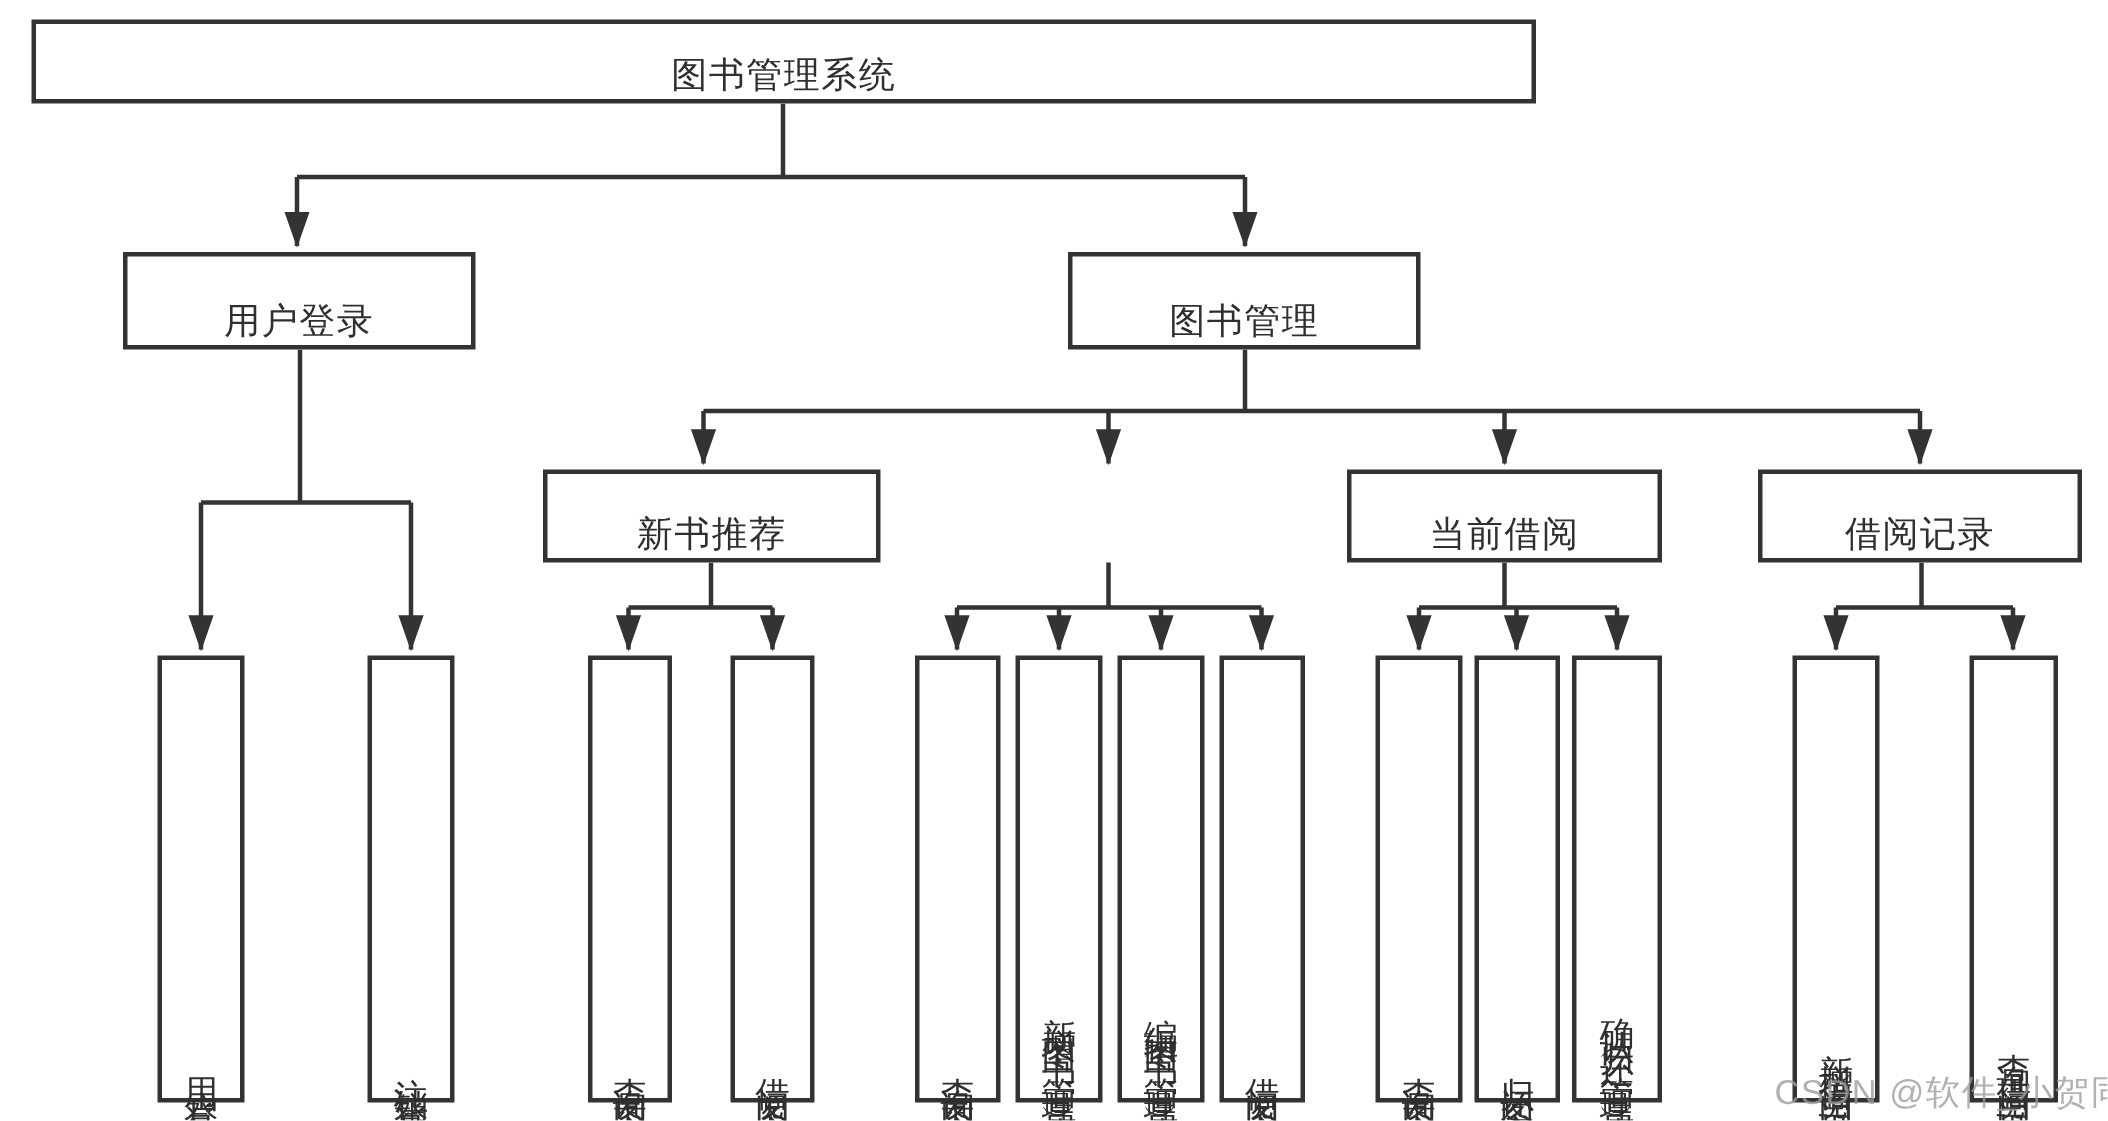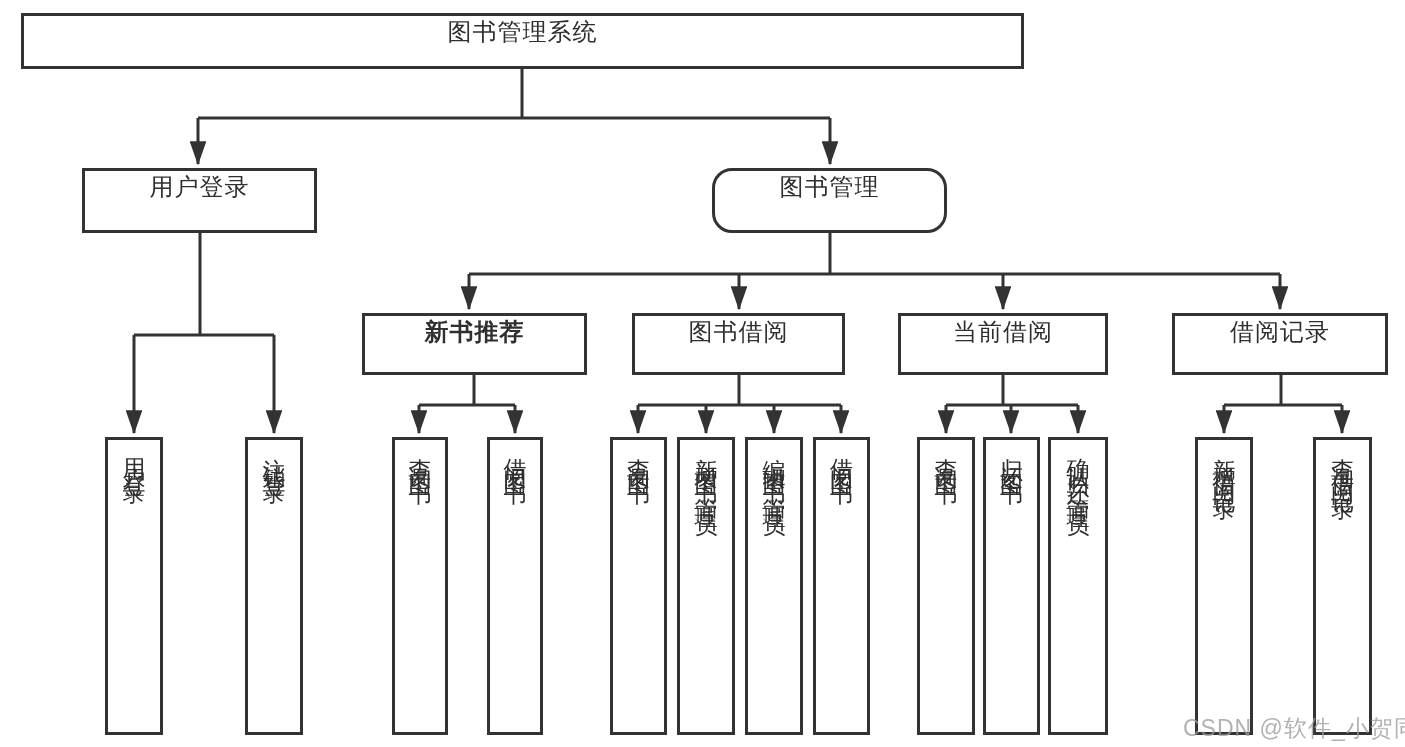--- a/index.html
+++ b/index.html
@@ -21,21 +21,21 @@
     width: 1405px;
     height: 747px;
     z-index: 1;
   }
   .box {
     position: absolute;
     box-sizing: border-box;
     border: 3px solid #333333;
     background: #ffffff;
     display: flex;
-    align-items: flex-start;
+    align-items: flex-end;
     justify-content: center;
     z-index: 2;
   }
   .h-label {
     font-size: 24px;
     color: #2f2f2f;
     letter-spacing: 1px;
     white-space: nowrap;
   }
   .v-label {
@@ -113,29 +113,26 @@
     </g>
   </svg>
 
   <div class="box" style="left:21px; top:13px; width:1003px; height:56px;">
     <span class="h-label">图书管理系统</span>
   </div>
 
   <div class="box" style="left:82px; top:168px; width:235px; height:65px;">
     <span class="h-label">用户登录</span>
   </div>
-  <div class="box" style="left:712px; top:168px; width:235px; height:65px;border-radius:20px;">
+  <div class="box" style="left:712px; top:168px; width:235px; height:65px;">
     <span class="h-label">图书管理</span>
   </div>
 
-  <div class="box" style="left:362px; top:313px; width:225px; height:62px;font-weight:bold;">
+  <div class="box" style="left:362px; top:313px; width:225px; height:62px;">
     <span class="h-label">新书推荐</span>
-  </div>
-  <div class="box" style="left:632px; top:313px; width:213px; height:62px;">
-    <span class="h-label">图书借阅</span>
   </div>
   <div class="box" style="left:898px; top:313px; width:210px; height:62px;font-family:Liberation Serif, serif;">
     <span class="h-label">当前借阅</span>
   </div>
   <div class="box" style="left:1172px; top:313px; width:216px; height:62px;">
     <span class="h-label">借阅记录</span>
   </div>
 
   <div class="box" style="left:105px; top:437px; width:58px; height:298px;">
     <span class="v-label">用户登录</span>

